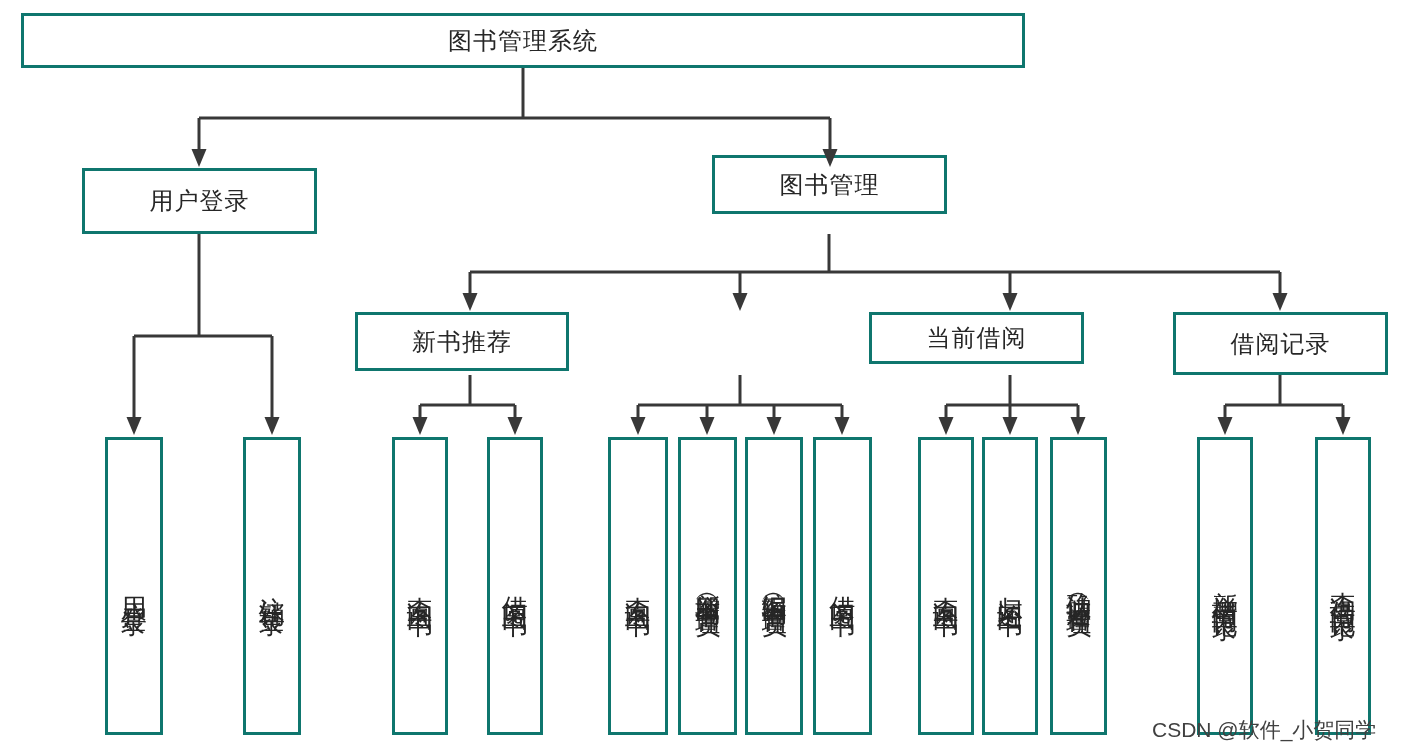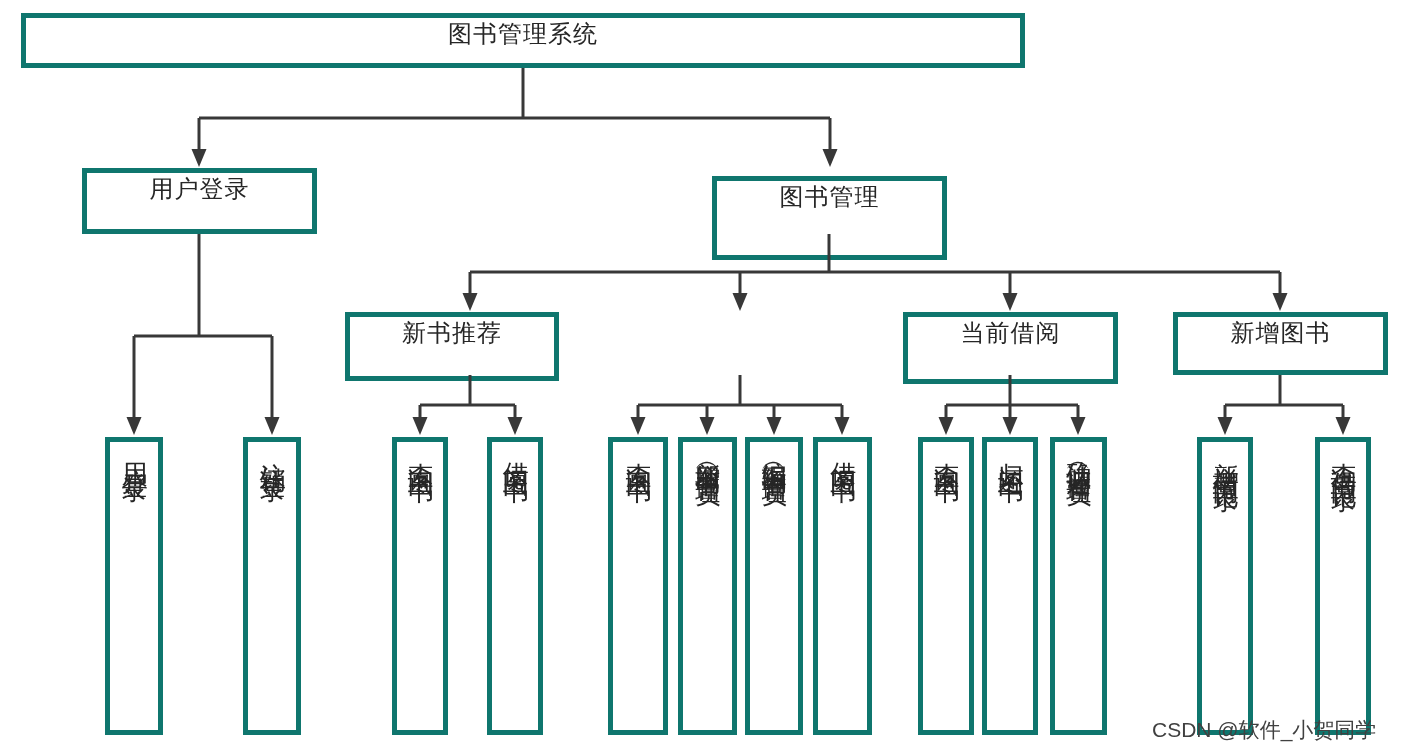--- a/index.html
+++ b/index.html
@@ -8,24 +8,23 @@
     width:1405px;height:747px;
     background:#ffffff;
     overflow:hidden;
     font-family:"Liberation Sans","DejaVu Sans",sans-serif;
     color:#262626;
   }
   .box{
     position:absolute;
     box-sizing:border-box;
     background:#ffffff;
-    border:5px solid #0f766e;
-    display:flex;align-items:flex-start;justify-content:center;
+    border:3px solid #0f766e;
+    display:flex;align-items:center;justify-content:center;
     z-index:2;
-    font-family:Liberation Serif, serif;
   }
   .hlabel{
     font-size:24px;
     letter-spacing:1px;
     color:#262626;
     white-space:nowrap;
   }
   .vlabel{
     writing-mode:vertical-rl;
     text-orientation:mixed;
@@ -135,32 +134,32 @@
     </g>
   </svg>
 
   <div class="box" style="left:21px;top:13px;width:1004px;height:55px">
     <span class="hlabel">图书管理系统</span>
   </div>
 
   <div class="box" style="left:82px;top:168px;width:235px;height:66px">
     <span class="hlabel">用户登录</span>
   </div>
-  <div class="box" style="left:712px;top:176px;width:235px;height:84px">
+  <div class="box" style="left:712px;top:155px;width:235px;height:59px">
     <span class="hlabel">图书管理</span>
   </div>
 
-  <div class="box" style="left:345px;top:312px;width:214px;height:69px">
+  <div class="box" style="left:355px;top:312px;width:214px;height:59px">
     <span class="hlabel">新书推荐</span>
   </div>
-  <div class="box" style="left:903px;top:312px;width:215px;height:72px">
+  <div class="box" style="left:869px;top:312px;width:215px;height:52px">
     <span class="hlabel">当前借阅</span>
   </div>
   <div class="box" style="left:1173px;top:312px;width:215px;height:63px">
-    <span class="hlabel">新增图书</span>
+    <span class="hlabel">借阅记录</span>
   </div>
 
   <div class="box" style="left:105px;top:437px;width:58px;height:298px">
     <span class="vlabel">用户登录</span>
   </div>
   <div class="box" style="left:243px;top:437px;width:58px;height:298px">
     <span class="vlabel">注销登录</span>
   </div>
 
   <div class="box" style="left:392px;top:437px;width:56px;height:298px">

